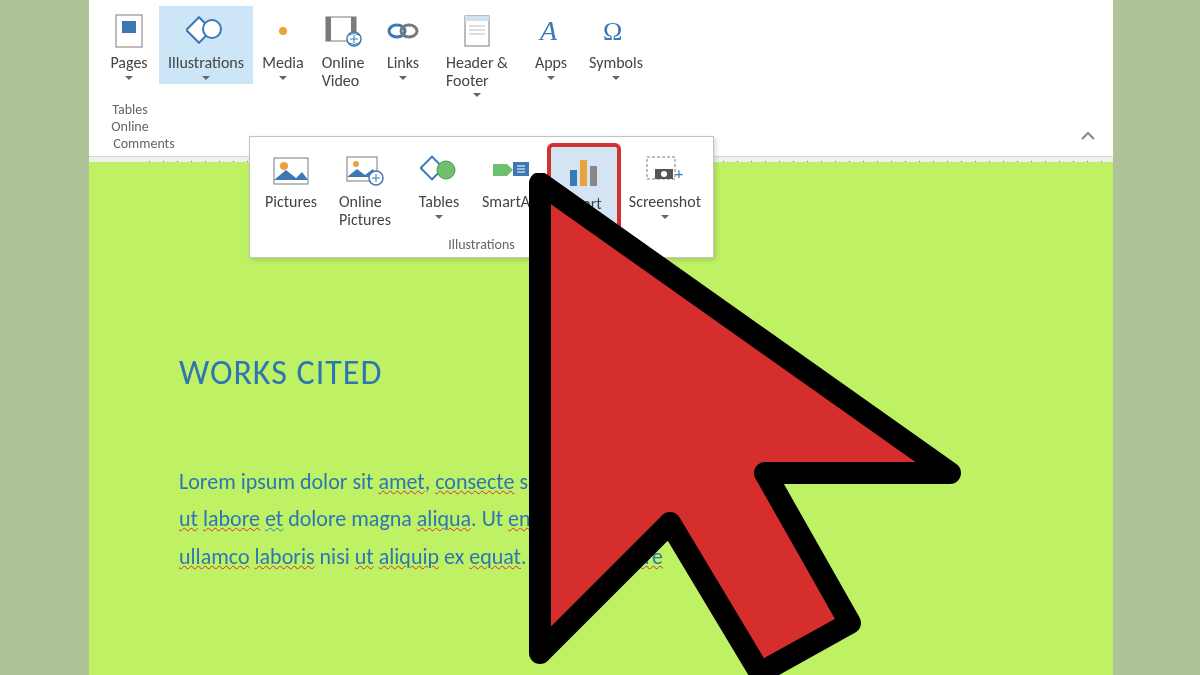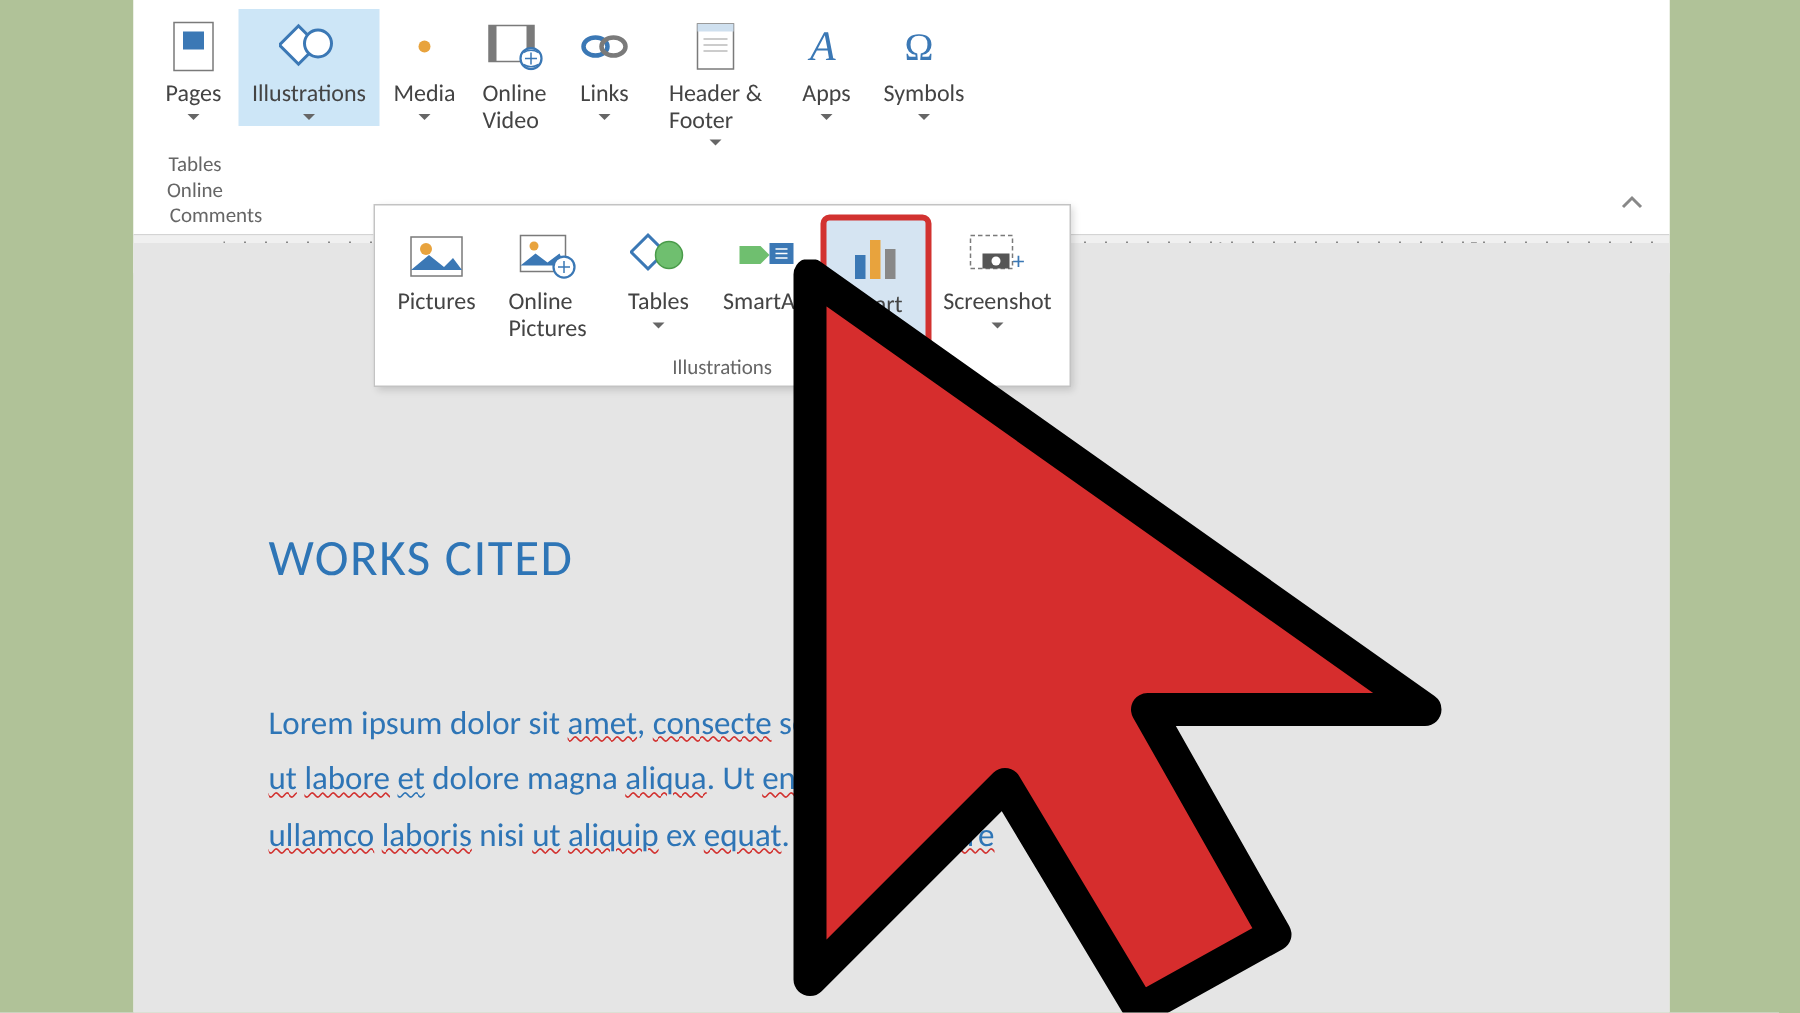--- a/index.html
+++ b/index.html
@@ -121,21 +121,21 @@
   position: absolute;
   right: 18px;
   top: 126px;
   font-size: 16px;
   color: #888;
 }
 .doc-area {
   position: absolute;
   top: 162px;
   left: 0; right: 0; bottom: 0;
-  background: #e5e5e5;
+  background: #bef264;
   padding: 70px 55px 0 90px;
 }
 .doc-area h1 {
   color: #2e75b6;
   font-weight: 400;
   font-size: 34px;
   letter-spacing: 1px;
   margin-top: 120px;
   margin-bottom: 70px;
 }

